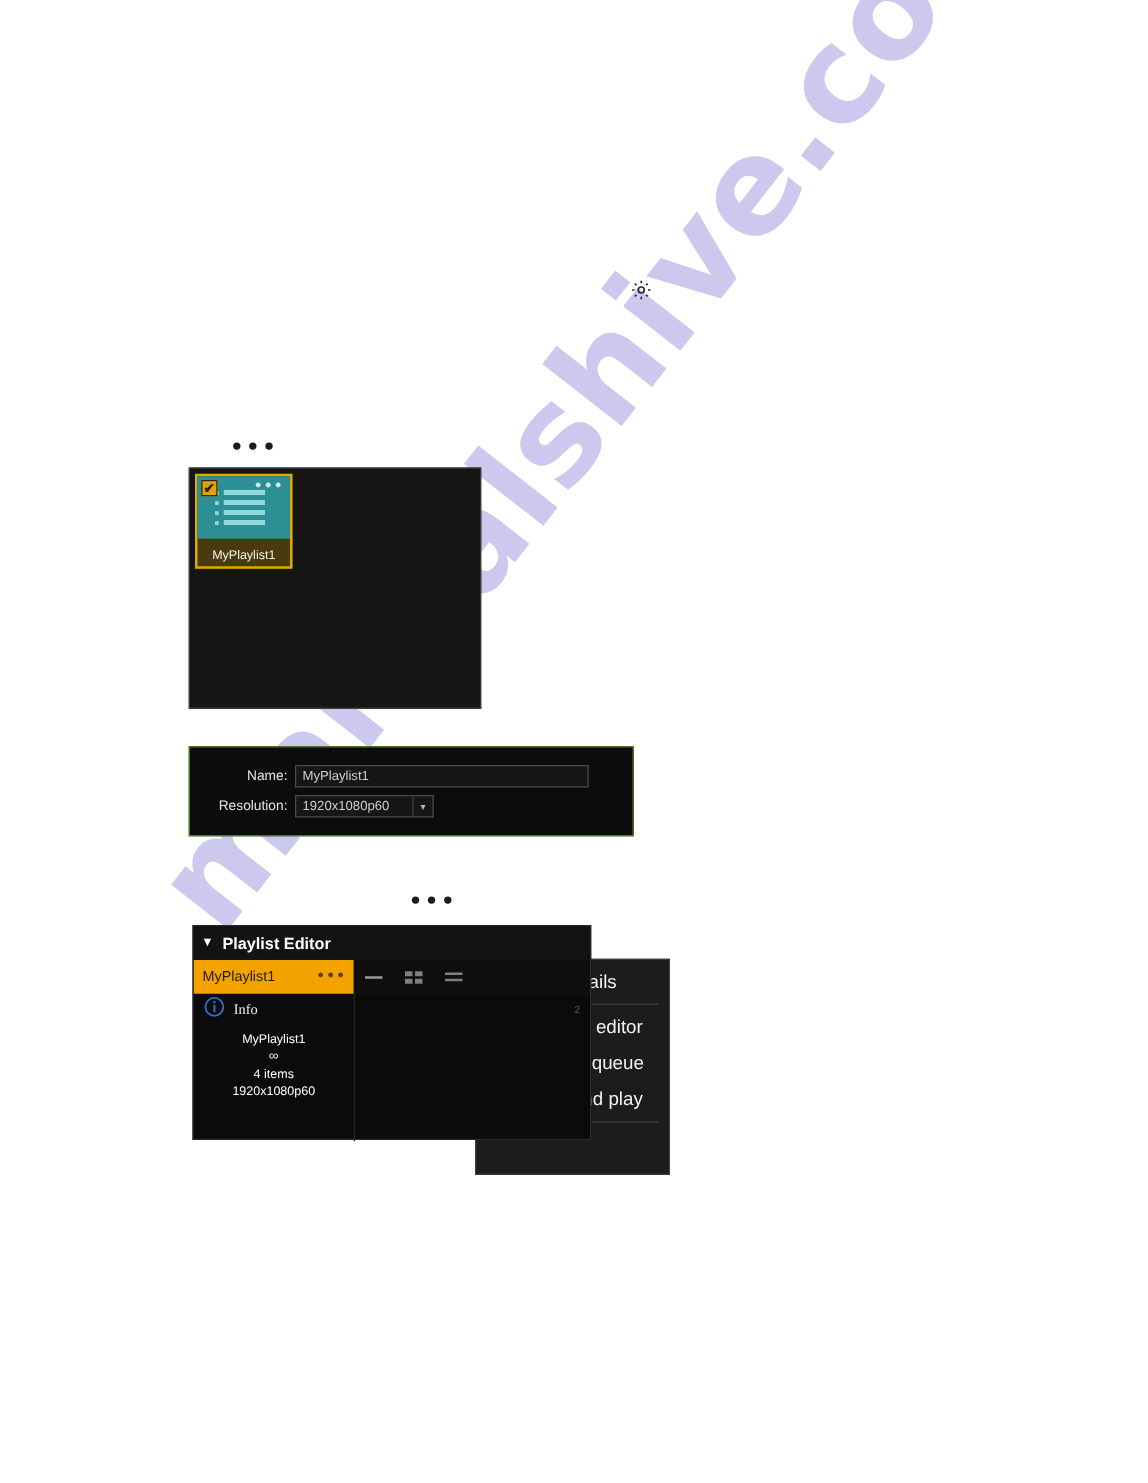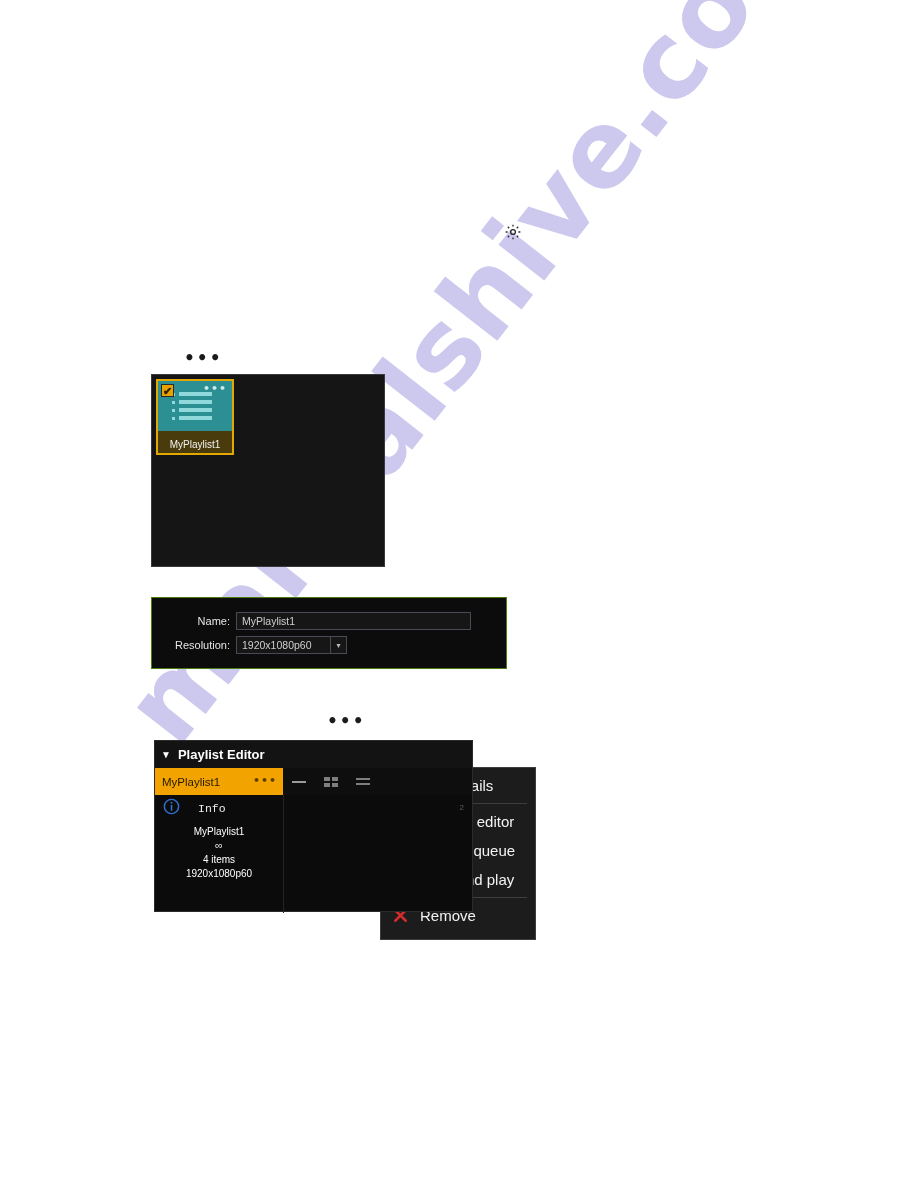--- a/index.html
+++ b/index.html
@@ -340,22 +340,22 @@
     width: 128px;
     height: 26px;
     display: flex;
     align-items: center;
     padding-left: 8px;
     box-sizing: border-box;
   }
   #info-label {
     color: #ededed;
     font-size: 11.5px;
-    margin-left: 18px;
-    font-family: Liberation Mono, monospace;
+    margin-left: 7px;
+    font-family: Liberation Serif, serif;
   }
   #editor-info-body {
     position: absolute;
     left: 0;
     top: 84px;
     width: 128px;
     text-align: center;
     color: #ffffff;
     font-size: 10px;
     line-height: 13px;
@@ -523,28 +523,20 @@
           <rect x="4.6" y="0.6" width="13" height="11" fill="#efefef"></rect>
           <path d="M8.4 2.4l5.4 3.6-5.4 3.6z" fill="#1b1b1b"></path>
           <rect x="4.6" y="12.6" width="13" height="4.2" fill="#b9b9b9"></rect>
         </svg>
       </span>
       <span>Load and play</span>
     </div>
 
     <div class="ctx-sep"></div>
 
-    <div class="ctx-item">
-      <span class="ctx-ico">
-        <svg width="15" height="15" viewBox="0 0 20 20">
-          <path d="M3 3l14 14M17 3L3 17" stroke="#d22b2b" stroke-width="3.4" stroke-linecap="round"></path>
-        </svg>
-      </span>
-      <span>Remove</span>
-    </div>
   </div>
 </div>
 
 <div class="panel" id="panel-details">
   <div class="form-row" id="row-name">
     <span class="form-label">Name:</span>
     <div class="form-input" id="input-name">MyPlaylist1</div>
   </div>
   <div class="form-row" id="row-res">
     <span class="form-label">Resolution:</span>

